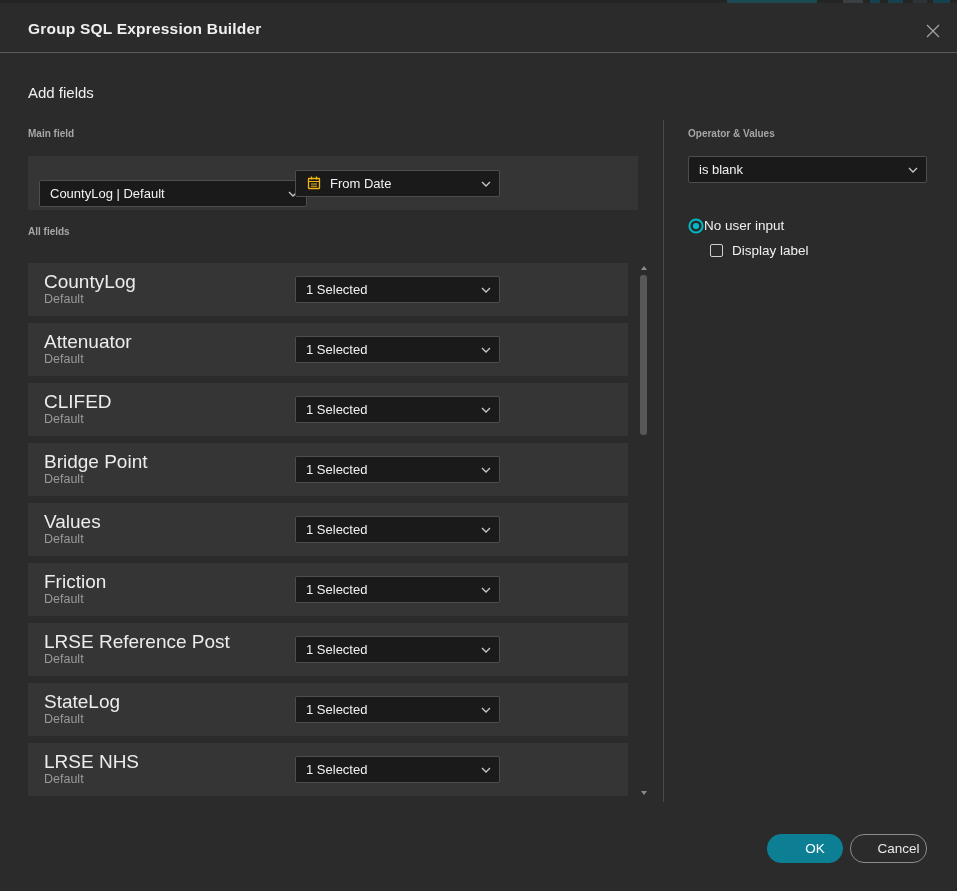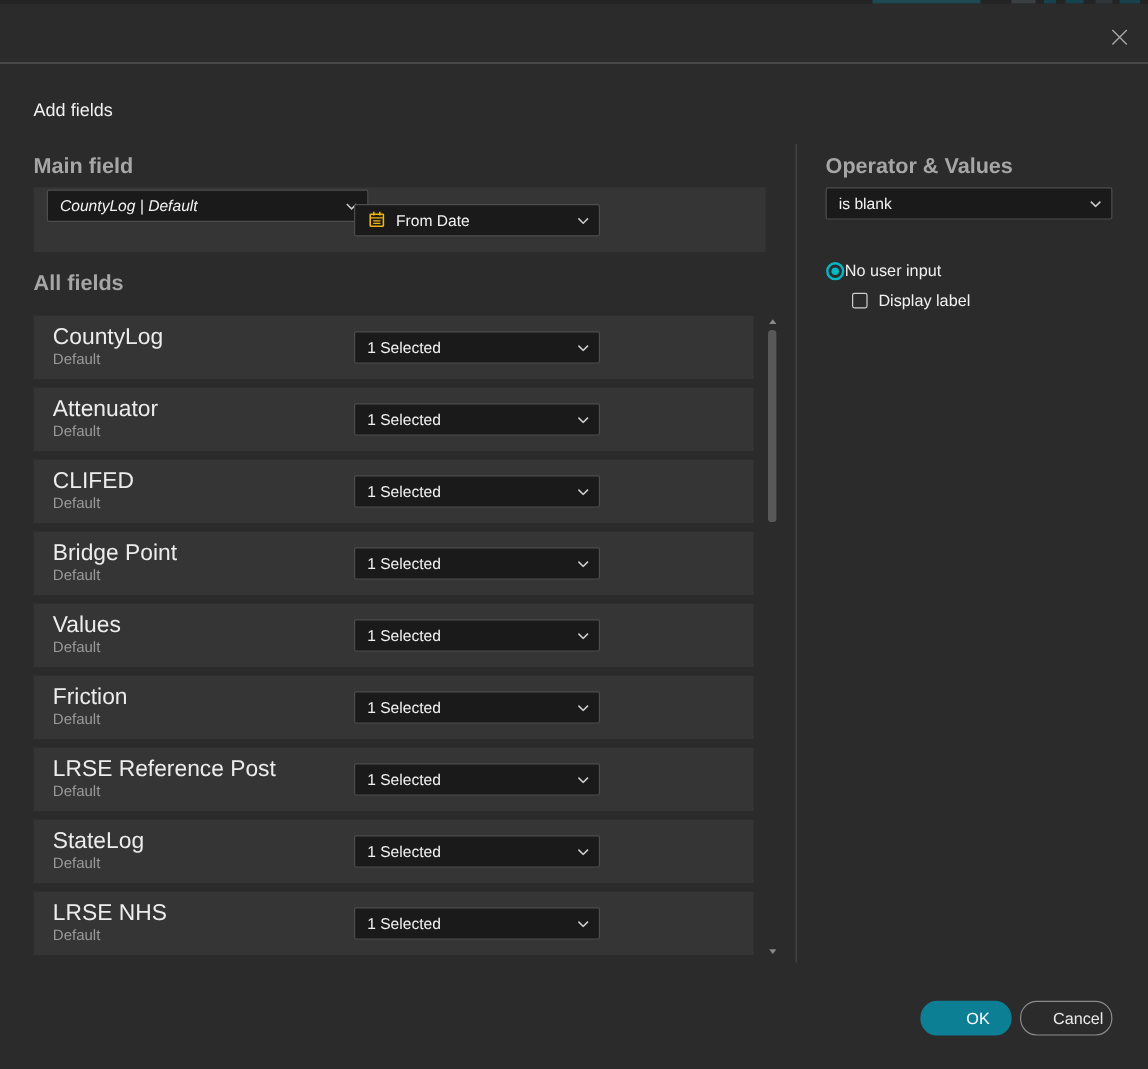--- a/index.html
+++ b/index.html
@@ -14,21 +14,21 @@
   .strip-seg{position:absolute;top:0;height:3px;}
 
   .modal{position:absolute;top:3px;left:0;width:957px;height:888px;background:#2b2b2b;}
 
   .title-bar{position:absolute;top:3px;left:0;width:957px;height:49px;}
   .title{position:absolute;left:28px;top:17px;font-size:15.5px;font-weight:700;color:#f0f0f0;letter-spacing:.2px;}
   .close-btn{position:absolute;right:15px;top:19px;width:18px;height:18px;display:flex;align-items:center;justify-content:center;cursor:pointer;color:#a5a5a5;}
   .title-divider{position:absolute;top:52px;left:0;width:957px;height:1px;background:#5c5c5c;}
 
   .heading{position:absolute;font-size:15px;font-weight:400;color:#f0f0f0;}
-  .section-label{position:absolute;font-size:18px;font-weight:700;color:#a6a6a6;}
+  .section-label{position:absolute;font-size:10px;font-weight:700;color:#a6a6a6;}
 
   .panel{position:absolute;background:#353535;}
 
   .select{
     position:absolute;height:27px;background:#1a1a1a;border:1px solid #4d4d4d;border-radius:2px;
     display:flex;align-items:center;gap:8px;padding:0 28px 1px 10px;box-sizing:border-box;
     color:#f2f2f2;font-size:13px;cursor:pointer;white-space:nowrap;overflow:hidden;
   }
   .chev{position:absolute;right:8px;top:50%;transform:translateY(-50%);display:flex;color:#c9c9c9;}
   .cal-icon{display:flex;color:var(--date-icon,#f2b410);flex:0 0 auto;}
@@ -65,33 +65,34 @@
   <div class="strip-seg" style="left:843px;width:20px;background:#3a3f41;"></div>
   <div class="strip-seg" style="left:870px;width:10px;background:#15424c;"></div>
   <div class="strip-seg" style="left:888px;width:15px;background:#15424c;"></div>
   <div class="strip-seg" style="left:913px;width:14px;background:#303436;"></div>
   <div class="strip-seg" style="left:933px;width:17px;background:#15424c;"></div>
 </div>
 
 <div class="modal"></div>
 
 <div class="title-bar">
+  <div class="title">Group SQL Expression Builder</div>
   <div class="close-btn">
     <svg width="16" height="16" viewBox="0 0 16 16">
       <path d="M2 2 L14 14 M14 2 L2 14" stroke="currentColor" stroke-width="1.2" fill="none"></path>
     </svg>
   </div>
 </div>
 <div class="title-divider"></div>
 
 <div class="heading" style="left:28px;top:84px;">Add fields</div>
 
 <div class="section-label" style="left:28px;top:128px;">Main field</div>
 <div class="panel" style="left:28px;top:156px;width:610px;height:54px;">
-  <div class="select" style="left:11px;top:2px;width:268px;font-style:italic;">
+  <div class="select" style="left:11px;top:24px;width:268px;">
     <span>CountyLog | Default</span>
     <span class="chev">
       <svg width="10" height="6" viewBox="0 0 10 6">
           <path d="M1 1 L5 5 L9 1" stroke="currentColor" stroke-width="1.3" fill="none"></path>
         </svg>
     </span>
   </div>
   <div class="select" style="left:267px;top:14px;width:205px;">
     <span class="cal-icon">
       <svg width="16" height="16" viewBox="0 0 16 16">

